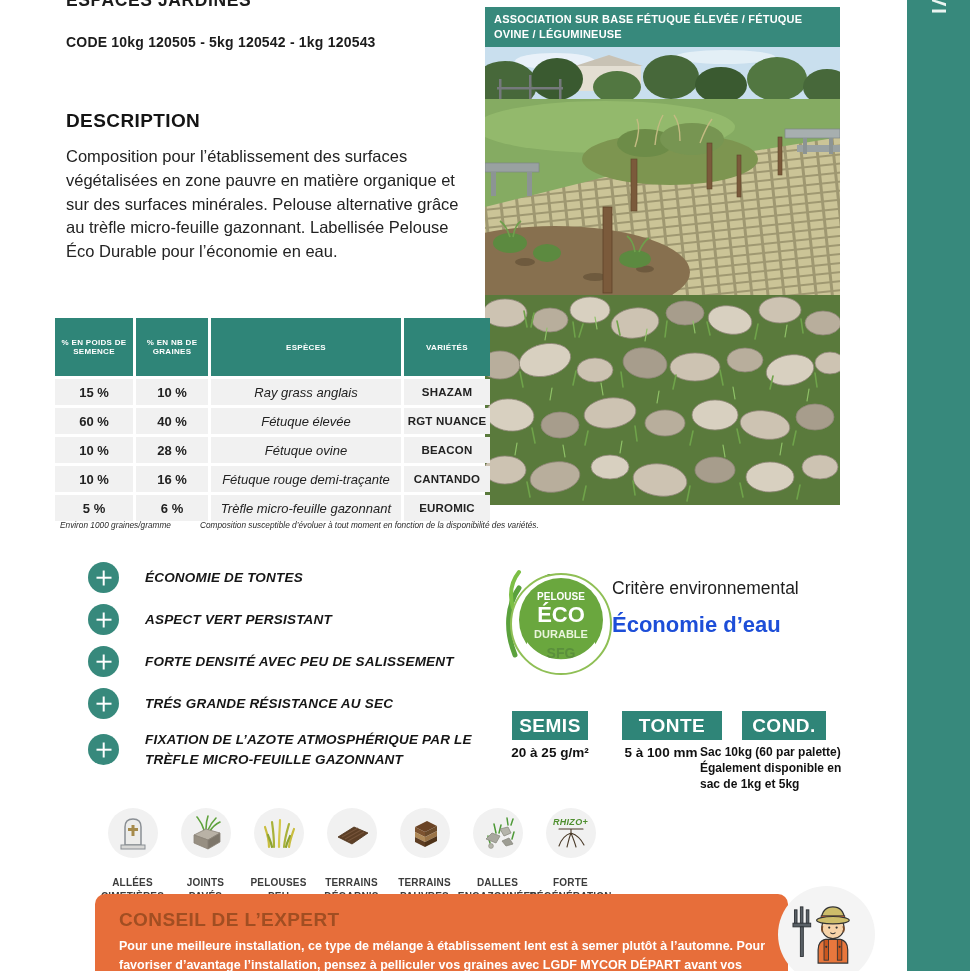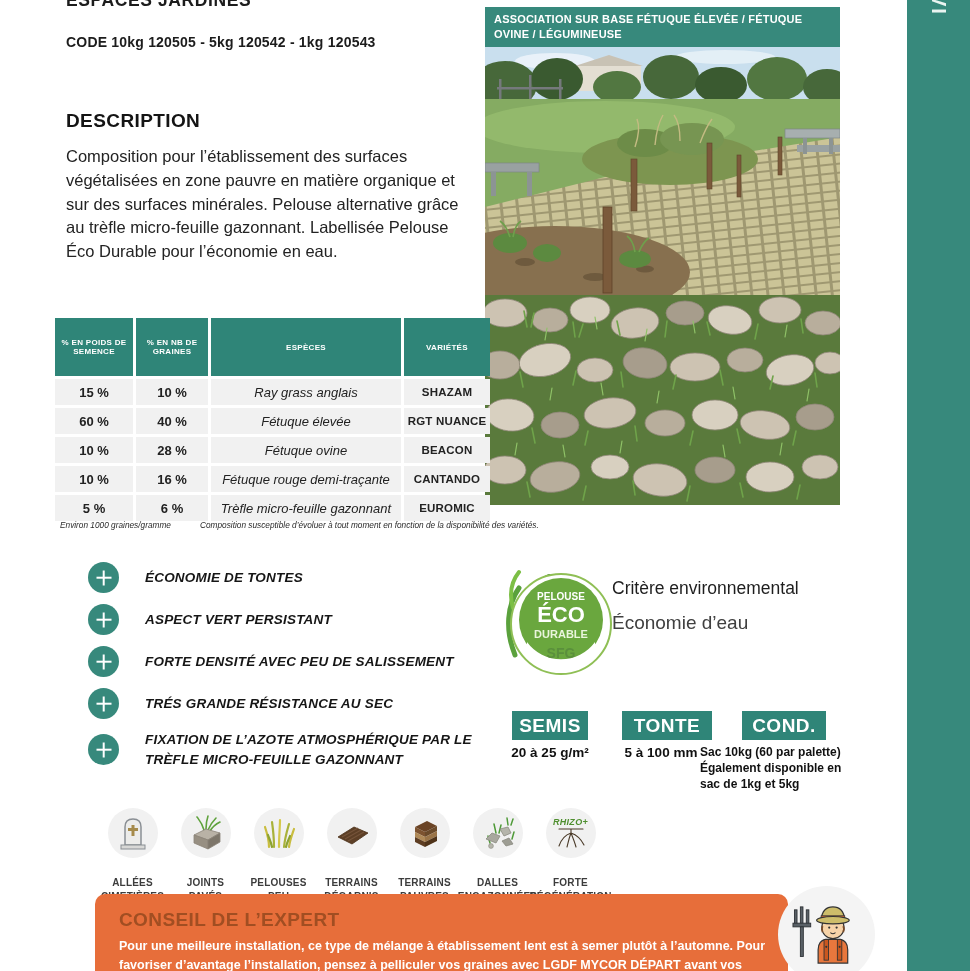--- a/index.html
+++ b/index.html
@@ -46,27 +46,27 @@
   .plus-icon { position:relative; width:31px; height:31px; border-radius:50%; background:#37897c; flex:0 0 31px; }
   .plus-icon::before, .plus-icon::after { content:""; position:absolute; background:#fff; left:50%; top:50%; }
   .plus-icon::before { width:15px; height:2.6px; transform:translate(-50%,-50%); }
   .plus-icon::after { width:2.6px; height:15px; transform:translate(-50%,-50%); }
   .benefit-label { font-size:13.5px; font-weight:bold; font-style:italic; color:#161616; letter-spacing:.2px; line-height:1.45; }
 
   
   .eco-logo { position:absolute; left:497px; top:560px; }
   .env-text { position:absolute; left:612px; top:578px; }
   .env-line1 { font-size:17.5px; color:#1e1e1e; margin-bottom:13px; }
-  .env-line2 { font-size:19px; color:#404040; }
+  .env-line2 { font-size:22px; color:#1d4ed8;font-weight:bold; }
 
   
   .spec-badge { position:absolute; top:711px; height:29px; background:#2f8578; color:#fff; font-weight:bold; font-size:19px;
                 display:flex; align-items:center; justify-content:center; letter-spacing:.5px; }
   .badge-semis { left:512px; width:76px; }
-  .badge-tonte { left:622px; width:90px; }
+  .badge-tonte { left:622px; width:100px; }
   .badge-cond  { left:742px; width:84px; }
   .spec-value { position:absolute; top:745px; width:110px; text-align:center; font-size:13.5px; font-weight:600; color:#111; }
   .val-semis { left:495px; }
   .val-tonte { left:606px; }
   .cond-lines { position:absolute; left:700px; top:744px; width:168px; text-align:left; font-size:12px; font-weight:bold; color:#111; line-height:16px; }
 
   
   .usages { position:absolute; left:96px; top:808px; display:flex; }
   .usage { width:73px; display:flex; flex-direction:column; align-items:center; }
   .usage-circle { width:50px; height:50px; border-radius:50%; background:#f1f1f1; display:flex; flex-direction:column;

